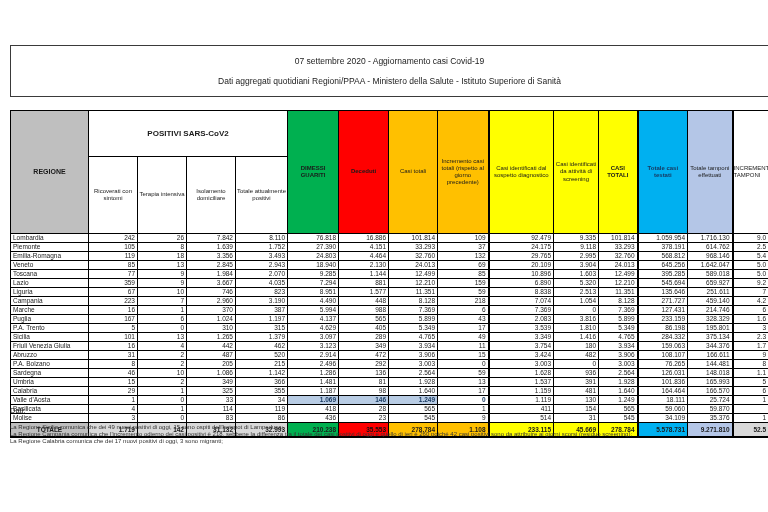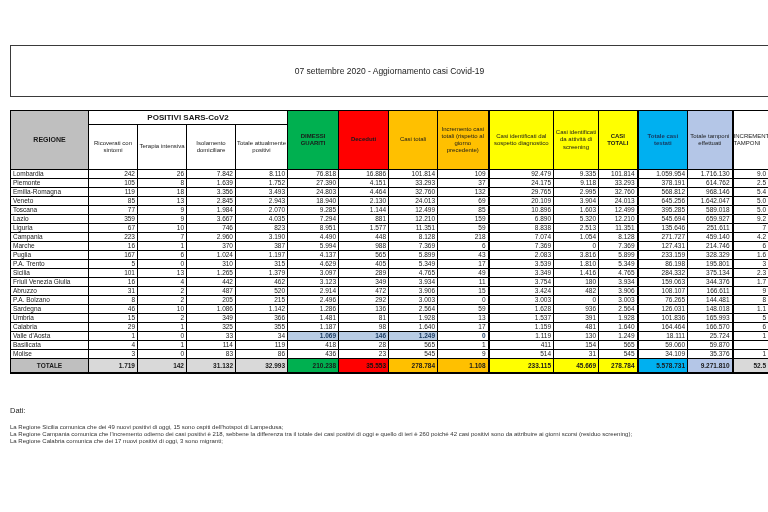--- a/index.html
+++ b/index.html
@@ -7,21 +7,21 @@
         font-family:"Liberation Sans", sans-serif;color:#1a1a1a;}
   
   .titlebox{position:absolute;left:10px;top:45px;width:757px;height:50px;
             border:1px solid #3a3a3a;border-right:none;
             display:flex;flex-direction:column;justify-content:space-evenly;align-items:center;}
   .t1,.t2{font-size:8.5px;color:#222;white-space:nowrap;}
   
   .tablewrap{position:absolute;left:10px;top:110px;width:758px;overflow:hidden;}
   table{border-collapse:collapse;table-layout:fixed;width:758px;}
   th,td{border:1px solid #000;padding:0 2px;overflow:hidden;font-weight:normal;}
-  thead th{text-align:center;vertical-align:middle;font-size:6px;line-height:1.2;padding:0 1px;}
+  thead th{text-align:center;vertical-align:middle;font-size:6px;line-height:1.2;padding:16px 1px;}
   tr.ghead th{height:13px;}
   tr.shead th{height:44px;background:#fff;}
   .h-gray{background:#bfbfbf;font-weight:bold;font-size:7px;}
   .h-pos{background:#ffffff;font-weight:bold;font-size:8px;}
   .h-green{background:#00b050;font-weight:bold;}
   .h-red{background:#ff0000;font-weight:bold;}
   .h-orange{background:#ffc000;}
   .h-yellow{background:#ffff00;}
   .h-byellow{background:#ffff00;font-weight:bold;}
   .h-blue{background:#00b0f0;font-weight:bold;color:#17375e;}
@@ -47,20 +47,21 @@
   .notes-label{font-size:7.5px;color:#222;margin-bottom:9px;}
   .note-line{font-size:6px;line-height:7px;color:#333;white-space:nowrap;overflow:hidden;}
 </style>
 </head>
 <body>
 
 <div class="page">
 
   <div class="titlebox">
     <div class="t1">07 settembre 2020 - Aggiornamento casi Covid-19</div>
+    <div class="t2">Dati aggregati quotidiani Regioni/PPAA - Ministero della Salute - Istituto Superiore di Sanità</div>
   </div>
 
   <div class="tablewrap">
     <table id="grid">
         <colgroup>
           <col style="width: 78px;">
           <col style="width: 49px;">
           <col style="width: 49px;">
           <col style="width: 49px;">
           <col style="width: 52px;">

